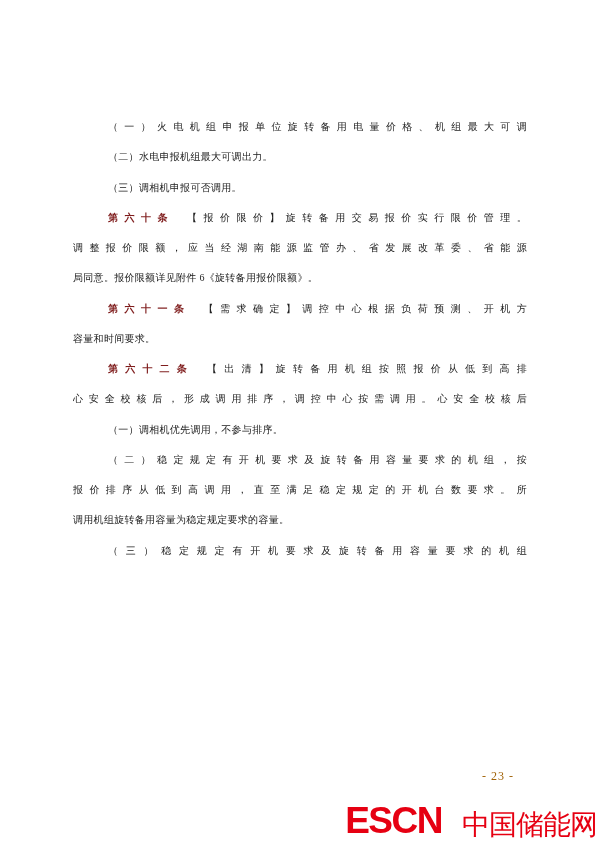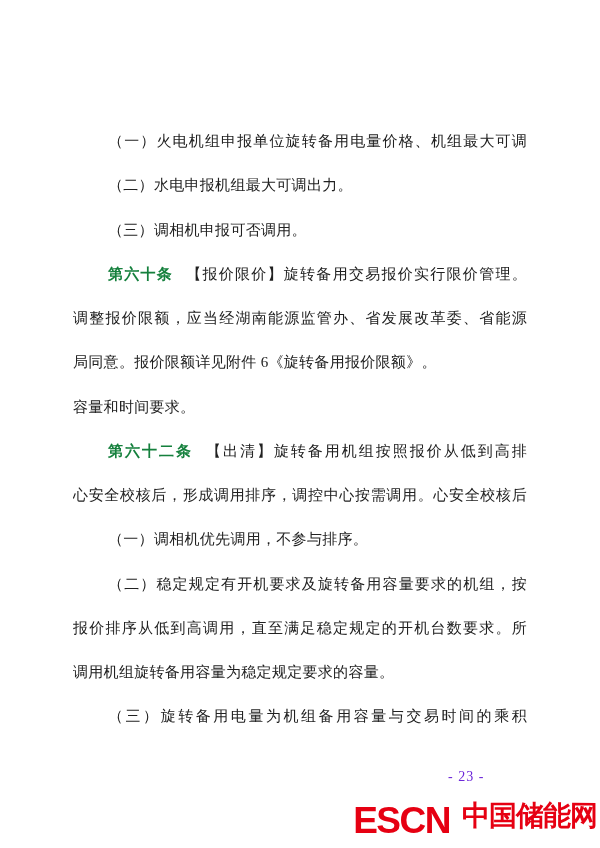--- a/index.html
+++ b/index.html
@@ -15,95 +15,95 @@
     background:#ffffff;
   }
   .doc-body{
     position:absolute;
     left:73px;top:112px;
     width:454px;
   }
   .line{
     height:30.25px;
     line-height:30.25px;
-    font-size:15px;
+    font-size:10px;
     color:#212121;
     letter-spacing:0.3px;
     white-space:nowrap;
     overflow:hidden;
-    margin-top:14px;
   }
   .line.fill{
     white-space:normal;
     text-align:justify;
     text-align-last:justify;
   }
   .line.indent{
     padding-left:35px;
   }
   .article-number{
     font-weight:bold;
     font-family:Liberation Mono, monospace;
-    color:#15803d;
+    color:#7f1d1d;
     margin-right:13px;
   }
   .page-number{
     position:absolute;
     top:769px;
     left:448px;
     width:66px;
-    text-align:left;
-    font-size:14px;
+    text-align:right;
+    font-size:12px;
     letter-spacing:1px;
-    color:#6d28d9;
+    color:#a16207;
     font-family:"Liberation Serif","DejaVu Serif",serif;
   }
   .logo{
     position:absolute;
     right:3px;
     bottom:9px;
     display:flex;
-    align-items:flex-start;
+    align-items:flex-end;
     color:#e60012;
     line-height:1;
   }
   .logo-latin{
     font-family:"Liberation Sans","DejaVu Sans",sans-serif;
     font-weight:bold;
     font-size:37px;
     letter-spacing:-1.5px;
   }
   .logo-cjk{
     font-family:"Liberation Sans","DejaVu Sans",sans-serif;
-    font-weight:bold;
+    font-weight:normal;
     font-size:28px;
     letter-spacing:-1px;
-    margin-left:12px;
+    margin-left:20px;
   }
 </style>
 </head>
 <body>
 
 <div class="page">
 
   <div class="doc-body" id="doc-body" style="color: rgb(33, 33, 33);">
       <div class="line indent fill">（一）火电机组申报单位旋转备用电量价格、机组最大可调</div>
       <div class="line indent">（二）水电申报机组最大可调出力。</div>
       <div class="line indent">（三）调相机申报可否调用。</div>
       <div class="line indent fill"><span class="article-number">第六十条</span>【报价限价】旋转备用交易报价实行限价管理。</div>
       <div class="line fill">调整报价限额，应当经湖南能源监管办、省发展改革委、省能源</div>
       <div class="line">局同意。报价限额详见附件 6《旋转备用报价限额》。</div>
+      <div class="line indent fill"><span class="article-number">第六十一条</span>【需求确定】调控中心根据负荷预测、开机方</div>
       <div class="line">容量和时间要求。</div>
       <div class="line indent fill"><span class="article-number">第六十二条</span>【出清】旋转备用机组按照报价从低到高排</div>
       <div class="line fill">心安全校核后，形成调用排序，调控中心按需调用。心安全校核后</div>
       <div class="line indent">（一）调相机优先调用，不参与排序。</div>
       <div class="line indent fill">（二）稳定规定有开机要求及旋转备用容量要求的机组，按</div>
       <div class="line fill">报价排序从低到高调用，直至满足稳定规定的开机台数要求。所</div>
       <div class="line">调用机组旋转备用容量为稳定规定要求的容量。</div>
-      <div class="line indent fill">（三）旋转备用电量为机组备用容量与交易时间的乘积</div>
+      <div class="line indent fill">（三）稳定规定有开机要求及旋转备用容量要求的机组</div>
     </div>
 
   <div class="page-number">- 23 -</div>
 
   <div class="logo" style="color: rgb(230, 0, 18);">
     <span class="logo-latin">ESCN</span>
     <span class="logo-cjk">中国储能网</span>
   </div>
 
 </div>

